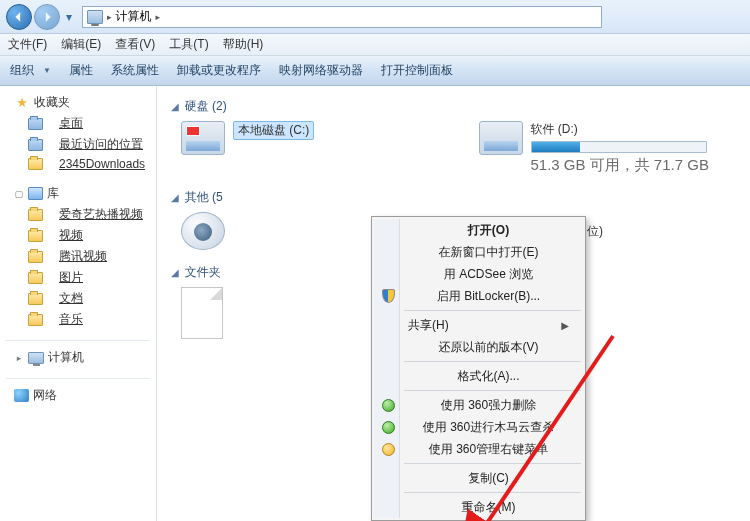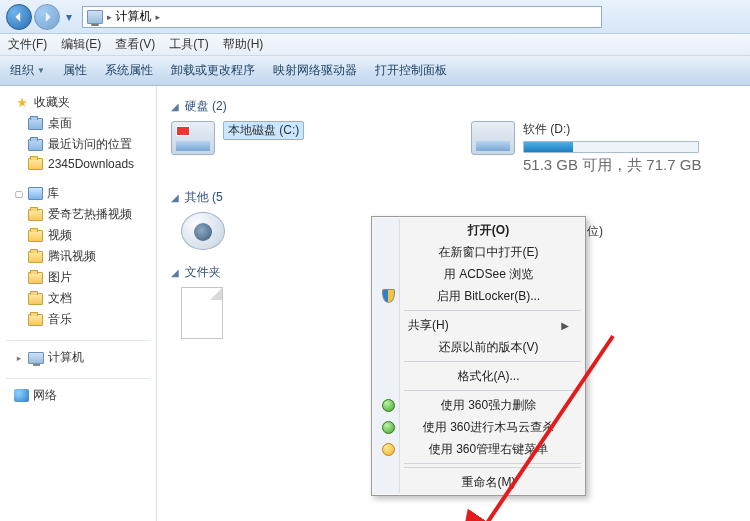--- a/index.html
+++ b/index.html
@@ -16,46 +16,46 @@
 .addrbar .tri { color: #555; font-size: 9px; }
 .comp-icon { width: 16px; height: 14px; background: linear-gradient(#cfe1f3,#9bbde0); border: 1px solid #6f94b8; position: relative; border-radius: 1px; }
 .comp-icon::after { content: ""; position: absolute; bottom: -3px; left: 3px; width: 8px; height: 2px; background: #7a7a7a; border-radius: 1px; }
 
 
 .menubar { height: 22px; background: linear-gradient(#f4f8fc,#e6eef7); border-bottom: 1px solid #cfd9e4; display: flex; align-items: center; padding: 0 8px; gap: 14px; color: #333; }
 .menubar span { cursor: default; text-align: center; }
 
 
 .toolbar { height: 30px; background: linear-gradient(#eaf2fb,#d3e3f4 50%,#c3d7ed); border-bottom: 1px solid #a7bdd4; display: flex; align-items: center; padding: 0 10px; gap: 18px; color: #1c3e5f; }
-.toolbar .tb { display: flex; align-items: center; gap: 3px; cursor: default; }
+.toolbar .tb { display: flex; align-items: center; gap: 9px; cursor: default; }
 .toolbar .tb .dd { font-size: 8px; color: #4a6b8c; }
 
 
 .body { flex: 1; display: flex; min-height: 0; }
 .sidebar { width: 157px; background: #fff; border-right: 1px solid #d9e2ec; padding: 6px 0; overflow: hidden; }
 .sb-group { margin-bottom: 10px; }
 .sb-head { display: flex; align-items: center; gap: 4px; padding: 2px 6px 2px 14px; color: #333; }
-.sb-item { display: flex; align-items: center; gap: 5px; padding: 2px 4px 2px 28px; color: #333; cursor: default; }
+.sb-item { display: flex; align-items: center; gap: 16px; padding: 2px 4px 2px 28px; color: #333; cursor: default; text-decoration: underline; }
 .sb-hr { height: 1px; background: #e3e9f0; margin: 6px 6px; }
 .tri-exp { width: 10px; color: #7a7a7a; font-size: 9px; display:inline-block; text-align:center;}
 .ico { width: 16px; height: 16px; display: inline-flex; align-items: center; justify-content: center; font-size: 13px; }
 .star { color: #f3b63a; }
 .folder-ico { width: 15px; height: 12px; background: linear-gradient(#ffe9a8,#f7c95c); border: 1px solid #caa23a; border-radius: 1px; position: relative; }
 .folder-ico::before { content:""; position:absolute; top:-3px; left:1px; width:6px; height:3px; background:#f7d57a; border:1px solid #caa23a; border-bottom:none; border-radius:1px 1px 0 0; }
 .folder-blue { background: linear-gradient(#bcd7f3,#8fb8e3); border-color:#5f8bb8; }
 .folder-blue::before{ background:#a9caee; border-color:#5f8bb8;}
 .lib-ico { width: 15px; height: 13px; background: linear-gradient(#cfe6ff,#7db4e8); border:1px solid #5a8cc0; border-radius:1px; }
 .comp-small { width:16px; height:12px; background:linear-gradient(#cfe1f3,#9bbde0); border:1px solid #6f94b8; border-radius:1px; position:relative;}
 .comp-small::after{content:"";position:absolute;bottom:-3px;left:4px;width:7px;height:2px;background:#888;}
 .net-ico { width:15px; height:13px; background: radial-gradient(circle at 30% 30%, #8fd3ff, #2f7fc4); border-radius:2px; }
 
 .content { flex: 1; background: #fff; padding: 8px 14px; position: relative; overflow: hidden; }
 .section-head { display: flex; align-items: center; gap: 6px; color: #30507a; margin: 4px 0 6px 0; }
 .section-head .tri2 { color: #5b7aa0; font-size: 10px; }
-.drive-row { display: flex; gap: 40px; }
+.drive-row { display: flex; gap: 40px; margin-left: 10px; }
 .drive { display: flex; gap: 8px; width: 260px; }
 .drive.selected .drive-label { background: #cde6ff; border: 1px solid #7fb7e8; padding: 0 4px; border-radius: 2px; }
 .drive-ico { width: 44px; height: 34px; background: linear-gradient(#e8eef5,#c8d6e6); border:1px solid #9cb3cb; border-radius:3px; position:relative; }
 .drive-ico::after{content:"";position:absolute; bottom:3px; left:4px; width:34px; height:10px; background:linear-gradient(#b9d4ef,#7aa8d6); border-radius:1px;}
 .drive-ico.flag::before{content:"";position:absolute; top:4px; left:4px; width:14px; height:10px; background:#e33; box-shadow: 0 0 0 1px #fff inset;}
 .drive-info { display:flex; flex-direction:column; gap:3px; }
 .drive-label{ color:#333; display:inline-block;}
 .bar { width: 176px; height: 12px; border: 1px solid #a8bdd3; border-radius: 1px; background: #eef3f8; position: relative; }
 .bar-fill { position:absolute; top:0; left:0; bottom:0; background: linear-gradient(#4fb0e8,#1d7ec0); }
 .drive-sub { color: #6b6b6b; font-size: 15px; }
@@ -300,20 +300,23 @@
             </span>
             <span>使用 360进行木马云查杀</span>
           </div>
         <div class="ctx-item">
             <span class="ctx-ico">
               <span class="circ-y"></span>
             </span>
             <span>使用 360管理右键菜单</span>
           </div>
         <div class="ctx-sep"></div>
+        <div class="ctx-item">
+            <span>复制(C)</span>
+          </div>
         <div class="ctx-sep"></div>
         <div class="ctx-item">
             <span>重命名(M)</span>
           </div>
 
       </div>
 
       <div class="arrow-overlay">
         <svg viewBox="0 0 160 220">
           <defs>

